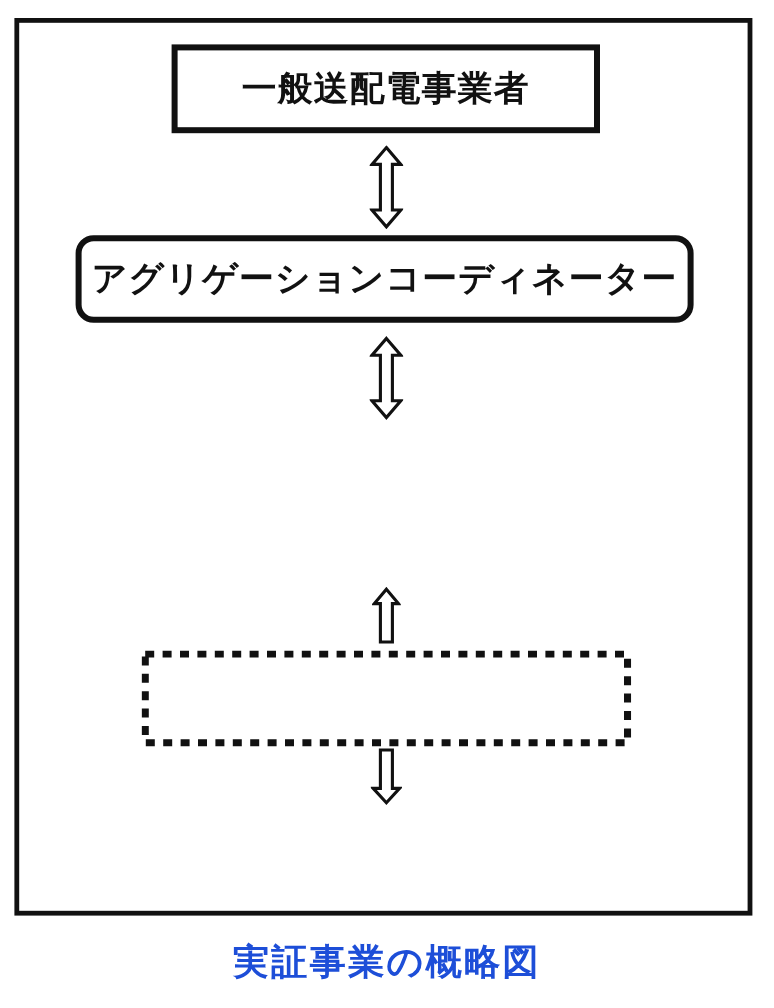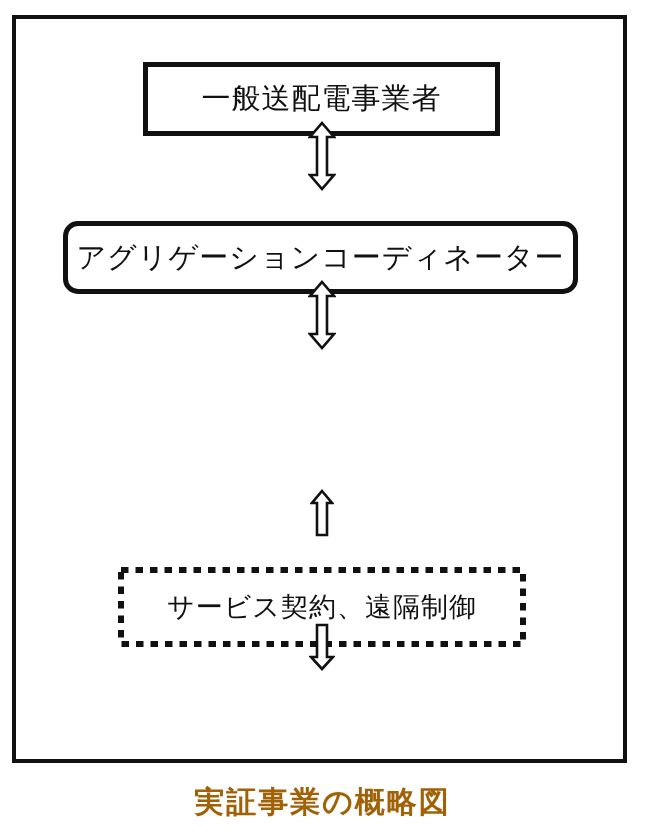--- a/index.html
+++ b/index.html
@@ -27,25 +27,24 @@
     box-sizing: content-box;
   }
   .node {
     position: absolute;
     display: flex;
     align-items: center;
     justify-content: center;
     text-align: center;
     background: #ffffff;
     border: 5px solid #111111;
-    font-weight: normal;
+    font-weight: bold;
     letter-spacing: 1px;
     box-sizing: border-box;
     white-space: pre-line;
-    margin-top: 25px;
   }
   .node-grid-operator {
     left: 143px; top: 37px;
     width: 357px; height: 74px;
     font-size: 29px;
   }
   .node-agg-coordinator {
     left: 63px; top: 196px;
     width: 515px; height: 73px;
     font-size: 29px;
@@ -91,21 +90,21 @@
   .arrow-4 { left: 309px; top: 623px; }
   .caption {
     position: absolute;
     left: 0;
     top: 782px;
     width: 645px;
     text-align: center;
     font-size: 30px;
     font-weight: bold;
     letter-spacing: 2px;
-    color: #a16207;
+    color: #1d4ed8;
   }
 </style>
 </head>
 <body>
 
 <div class="page">
 
   <div class="outer-frame"></div>
 
   <div class="node node-grid-operator">
@@ -132,21 +131,20 @@
   <div class="arrow arrow-3">
     <svg width="24" height="48" viewBox="0 0 24 48">
       <polygon points="12,2 22,14 17,14 17,46 7,46 7,14 2,14" fill="#ffffff" stroke="#111111" stroke-width="2.6" stroke-linejoin="miter"></polygon>
     </svg>
   </div>
 
   <div class="node node-service-contract">
     <svg class="dash-border" viewBox="0 0 408 80" preserveAspectRatio="none">
       <rect x="3" y="3" width="402" height="74" fill="none" stroke="#111111" stroke-width="6" stroke-dasharray="7.5 7"></rect>
     </svg>
-    <span class="label-text">サービス契約、遠隔制御</span>
   </div>
 
   <div class="arrow arrow-4">
     <svg width="26" height="48" viewBox="0 0 26 48">
       <polygon points="8,2 18,2 18,34 24,34 13,46 2,34 8,34" fill="#ffffff" stroke="#111111" stroke-width="2.6" stroke-linejoin="miter"></polygon>
     </svg>
   </div>
 
 
   <div class="caption">実証事業の概略図</div>

